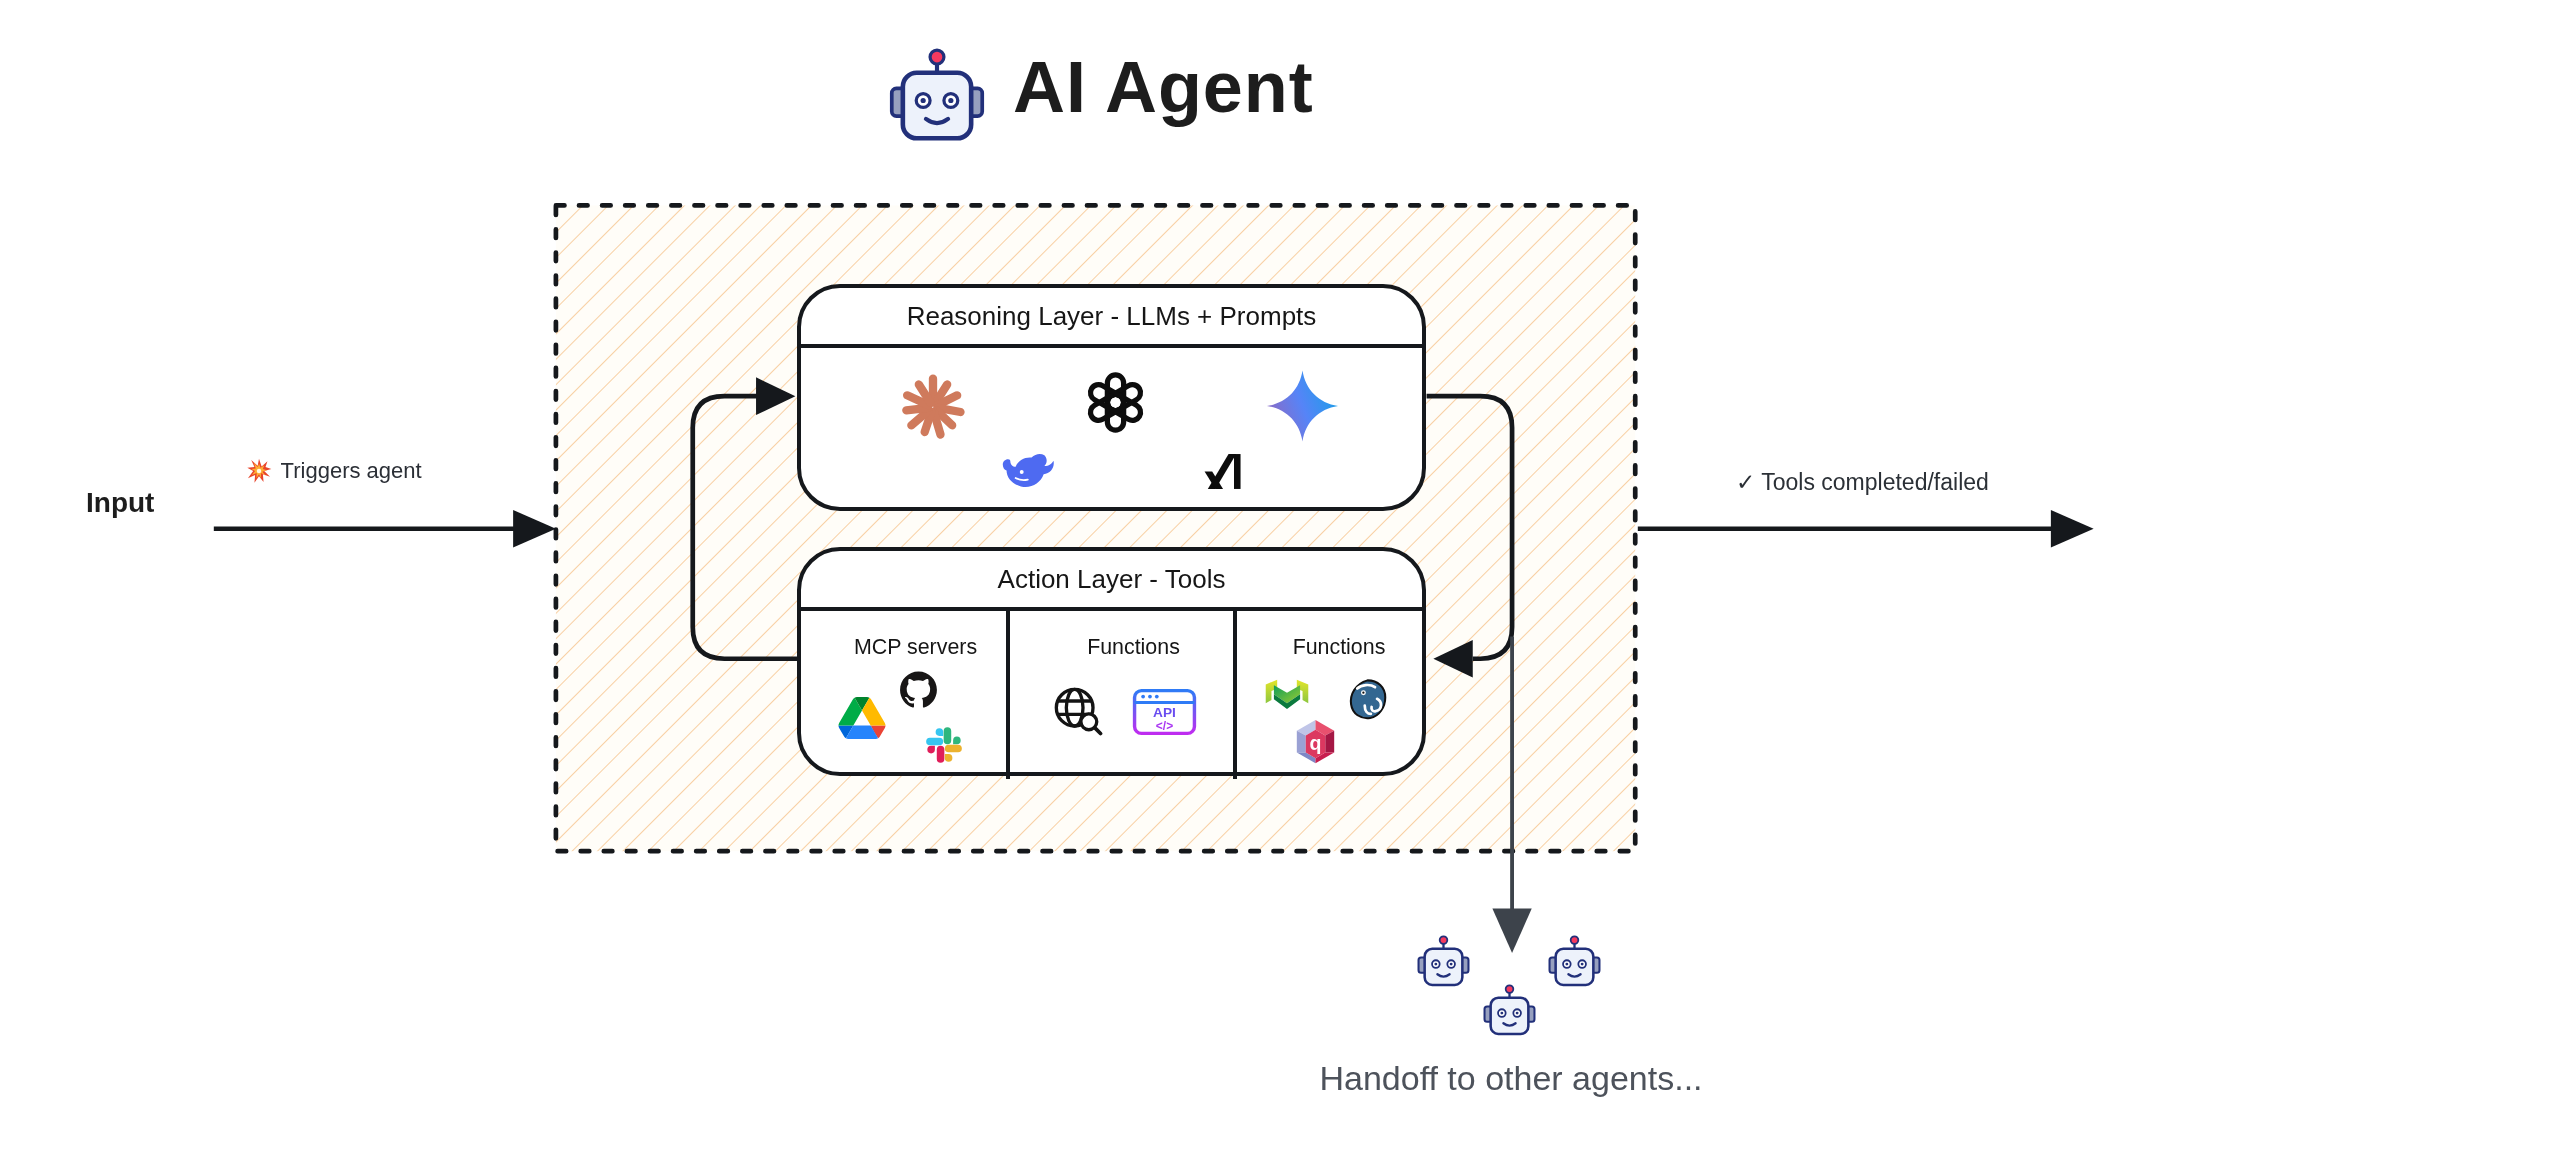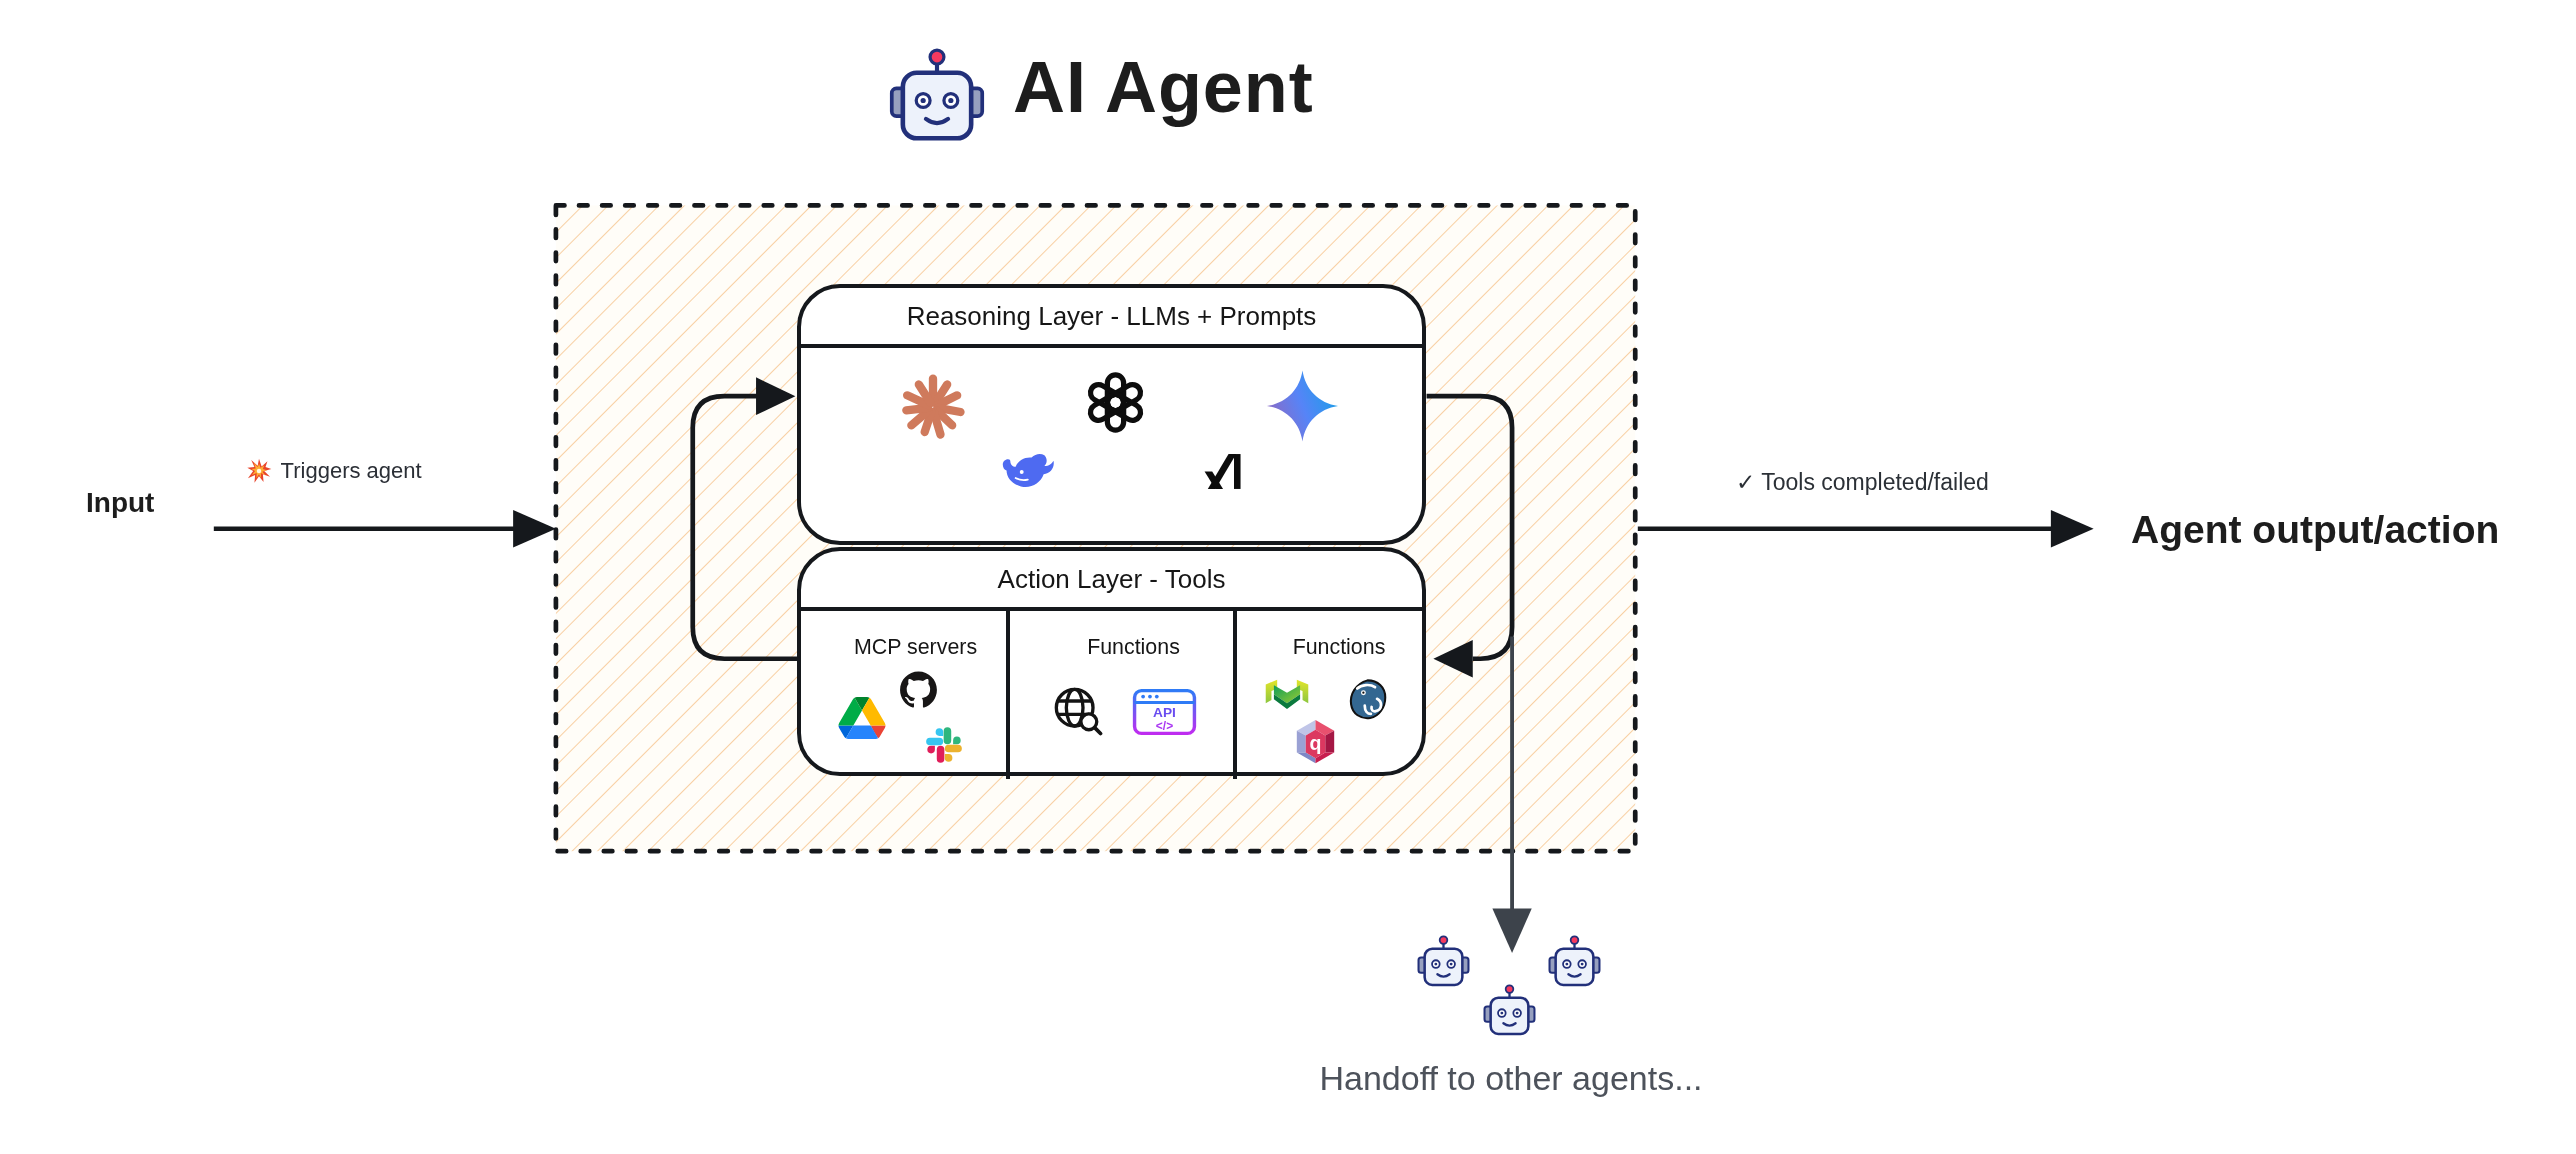--- a/index.html
+++ b/index.html
@@ -14,21 +14,21 @@
   .title-text{font-size:72px;font-weight:600;letter-spacing:0.9px;color:#1d1d1d;}
   
   .layer-box{
     background:#ffffff;border:4.3px solid #15181c;border-radius:43px;
     box-sizing:border-box;
   }
   .layer-header{
     height:56px;border-bottom:4.3px solid #15181c;display:flex;align-items:center;justify-content:center;
     font-size:26px;font-weight:500;color:#161616;
   }
-  .reasoning-box{left:797px;top:284px;width:629px;height:261px;}
+  .reasoning-box{left:797px;top:284px;width:629px;height:227px;}
   .action-box{left:797px;top:547px;width:629px;height:229px;}
   .action-columns{display:flex;height:168px;}
   .action-col{position:relative;box-sizing:border-box;}
   .action-col + .action-col{border-left:4.3px solid #15181c;}
   .col-label{margin-top:24px;text-align:center;font-size:21.4px;font-weight:500;color:#161616;margin-left:24px;}
   
   .input-label{left:86px;top:487px;font-size:28px;font-weight:600;color:#1d1d1d;}
   .trigger-label{left:246px;top:458px;display:flex;align-items:center;gap:8.6px;font-size:22px;font-weight:500;color:#2b2f36;justify-content:center;}
   .output-status{left:1736px;top:469px;font-size:23px;font-weight:500;color:#2b3036;}
   .output-label{left:2131px;top:508px;font-size:39px;font-weight:600;color:#1d1d1d;}
@@ -268,21 +268,20 @@
 
   <div class="abs input-label">Input</div>
   <div class="abs trigger-label">
     <svg width="26" height="26" viewBox="0 0 40 40">
         <use href="#collision"></use>
       </svg>
     <span>Triggers agent</span>
   </div>
 
   <div class="abs output-status">✓ Tools completed/failed</div>
-  <div class="abs output-label">Agent output/action</div>
 
   <svg class="abs" style="left:1417px;top:934px" width="53" height="53" viewBox="0 0 104 104">
       <use href="#robot"></use>
     </svg>
   <svg class="abs" style="left:1548px;top:934px" width="53" height="53" viewBox="0 0 104 104">
       <use href="#robot"></use>
     </svg>
   <svg class="abs" style="left:1483px;top:983px" width="53" height="53" viewBox="0 0 104 104">
       <use href="#robot"></use>
     </svg>

